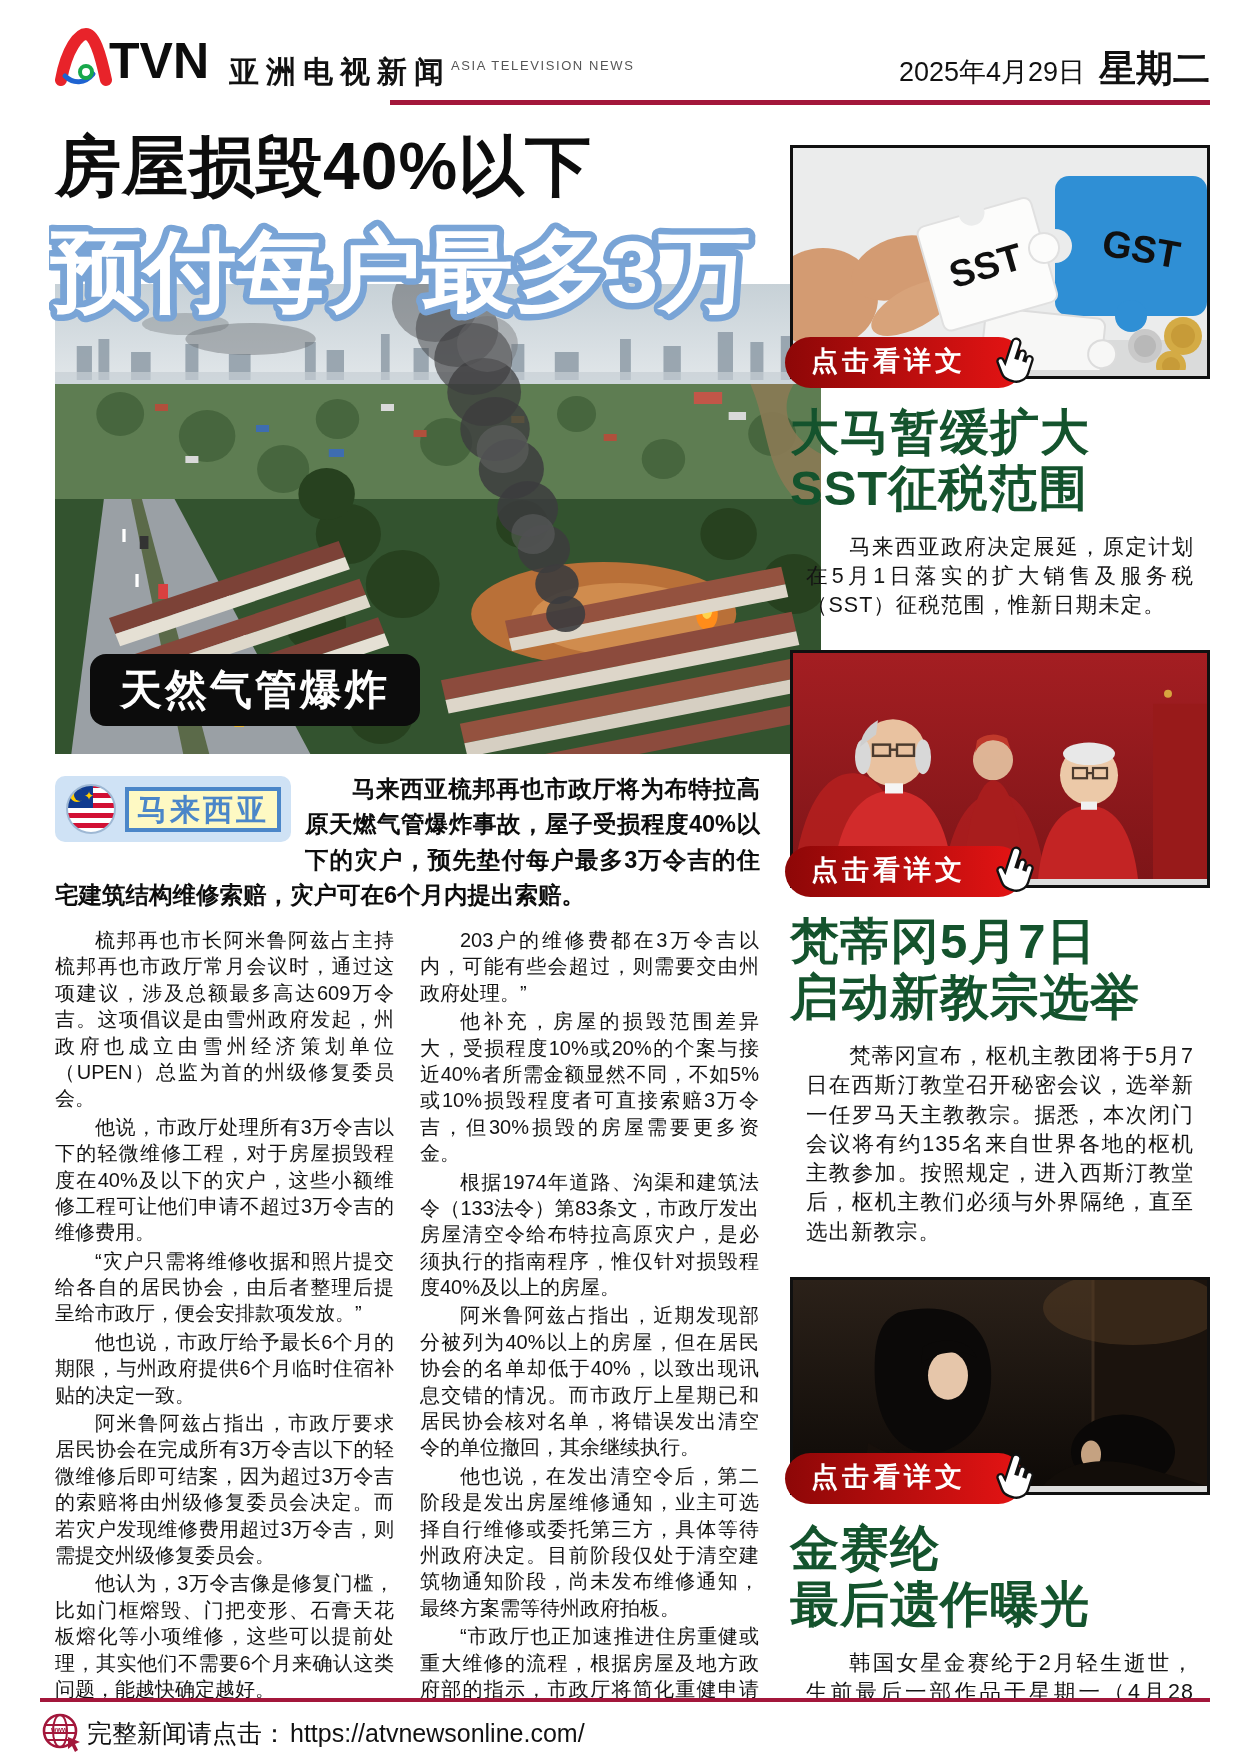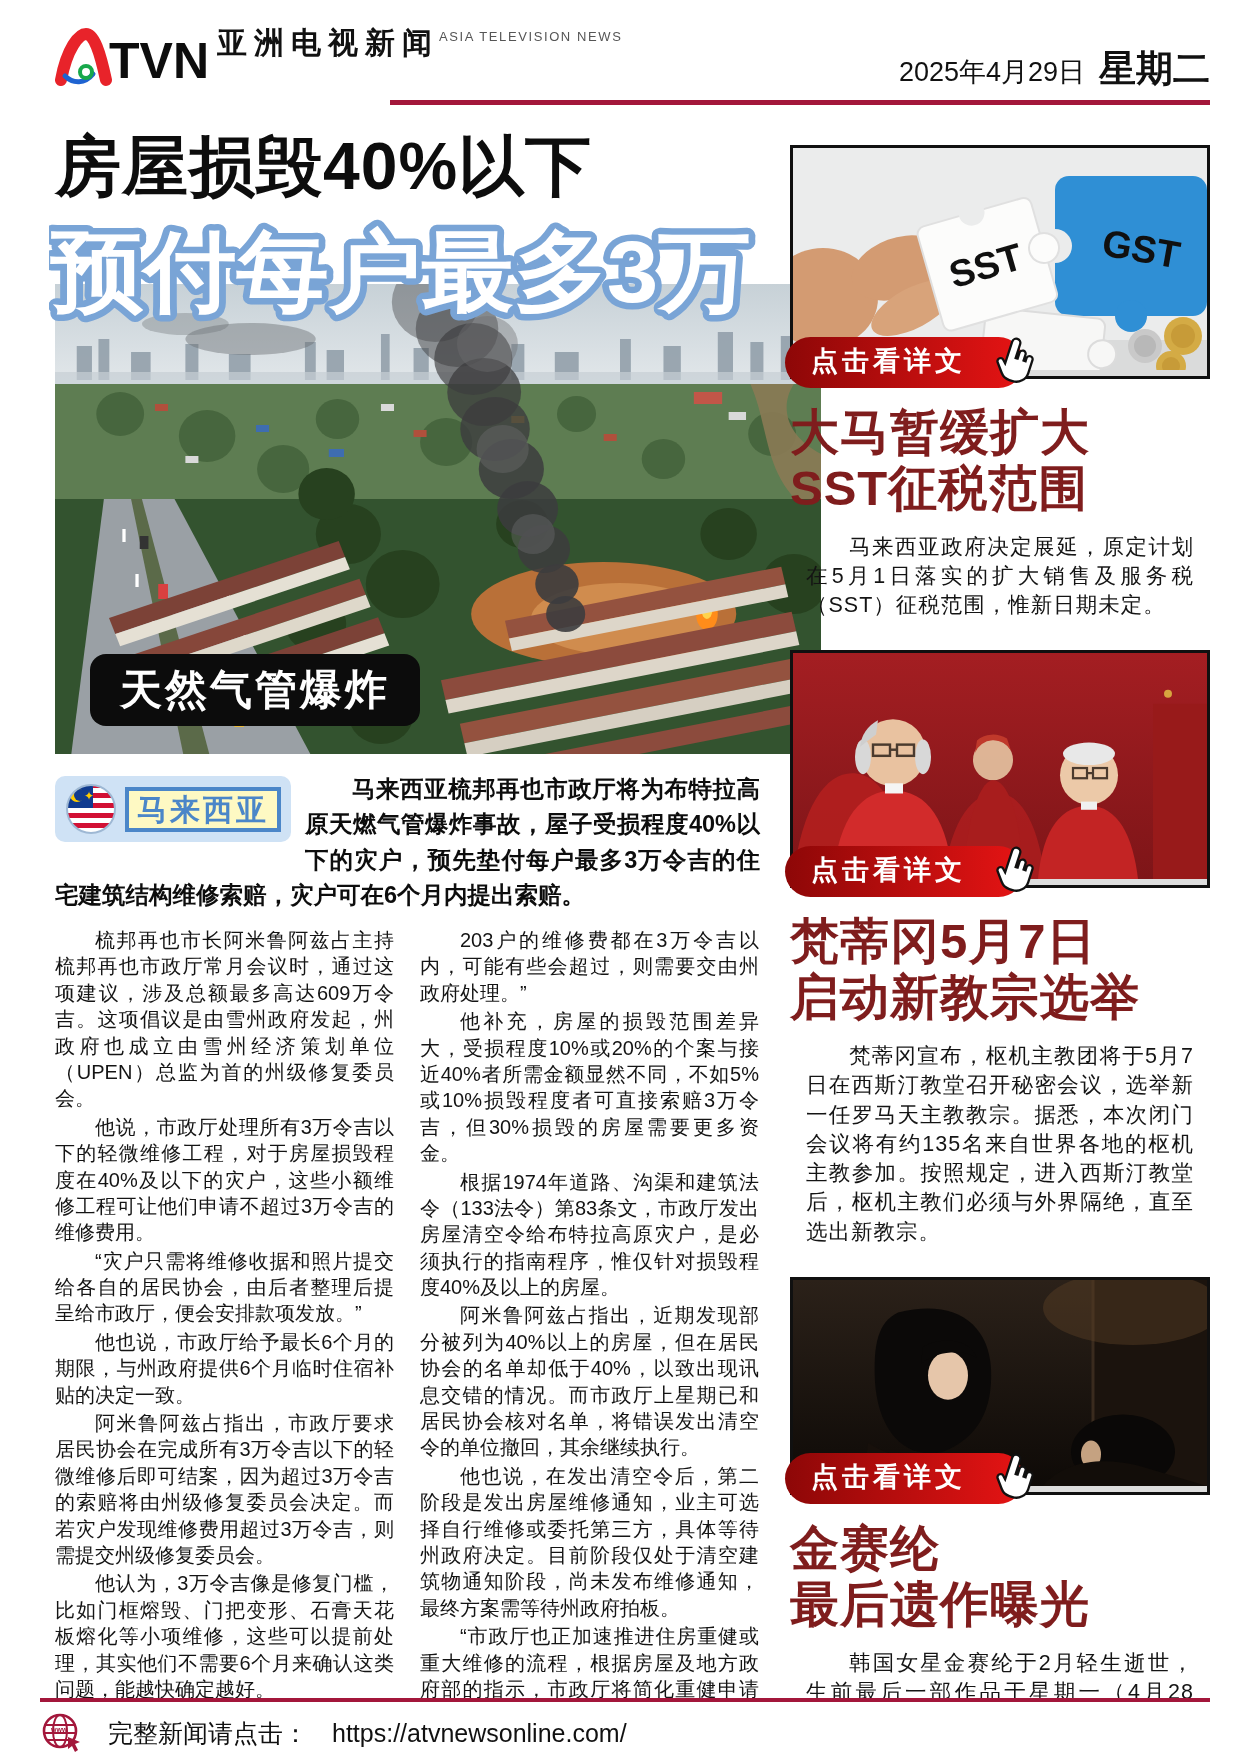--- a/index.html
+++ b/index.html
@@ -1,21 +1,21 @@
 <!DOCTYPE html>
 <html><head>
 <meta charset="utf-8">
 <style>
   html,body{margin:0;padding:0;}
   body{font-family:"Liberation Sans",sans-serif;background:#ffffff;}
   .page{position:relative;width:1250px;height:1760px;background:#fff;overflow:hidden;}
 
   
   .header{position:absolute;top:26px;left:55px;right:40px;height:76px;}
-  .logo-wrap{display:flex;align-items:flex-start;gap:4px;}
+  .logo-wrap{display:flex;align-items:flex-end;gap:16px;}
   .logo-names{display:flex;flex-direction:row;justify-content:center;}
   .logo-cn{font-size:30px;font-weight:bold;letter-spacing:7px;color:#111;line-height:1.1;}
   .logo-en{font-size:13px;color:#555;letter-spacing:1.6px;margin-top:3px;}
   .header-date{position:absolute;right:0;top:18px;display:flex;align-items:baseline;gap:14px;}
   .date-txt{font-size:27px;color:#111;}
   .weekday-txt{font-size:37px;font-weight:bold;color:#111;}
   .header-rule{position:absolute;top:74px;left:335px;right:0;height:5px;background:#a3173b;}
 
   
   .main{position:absolute;left:55px;top:118px;width:705px;}
@@ -38,26 +38,26 @@
 
   
   .sidebar{position:absolute;left:790px;top:145px;width:420px;}
   .card{position:relative;margin-bottom:30px;}
   .card-img{position:relative;border:3px solid #101010;background:#ddd;}
   .card-img > svg{display:block;width:414px;}
   .read-btn{position:absolute;left:-8px;bottom:-12px;z-index:2;display:inline-block;
     background:linear-gradient(90deg,#8d0707,#e61414);color:#fff;font-size:27px;font-weight:bold;
     letter-spacing:4px;padding:6px 58px 9px 26px;border-radius:30px;}
   .cursor-ic{position:absolute;right:-16px;top:-2px;width:50px;height:50px;}
-  .card-h{font-size:49px;line-height:1.14;font-weight:bold;color:#7f1d1d;margin:26px 0 8px 0;letter-spacing:1px;}
+  .card-h{font-size:49px;line-height:1.14;font-weight:bold;color:#14532d;margin:26px 0 8px 0;letter-spacing:1px;}
   .card-b{font-size:21.5px;line-height:1.36;letter-spacing:1px;color:#141414;text-align:justify;text-indent:2em;margin:16px;}
 
   
   .footer{position:absolute;left:0;right:0;bottom:0;height:62px;background:#fff;padding:0 40px;}
-  .footer-inner{border-top:4px solid #a3173b;padding-top:9px;display:flex;align-items:center;gap:24px;}
+  .footer-inner{border-top:4px solid #a3173b;padding-top:9px;display:flex;align-items:center;gap:3px;}
   .footer-label{font-size:25px;color:#111;}
   .footer-url{font-size:25px;color:#111;}
 </style>
 </head>
 <body>
 
 <div class="page">
 
   <div class="header">
     <div class="logo-wrap">

